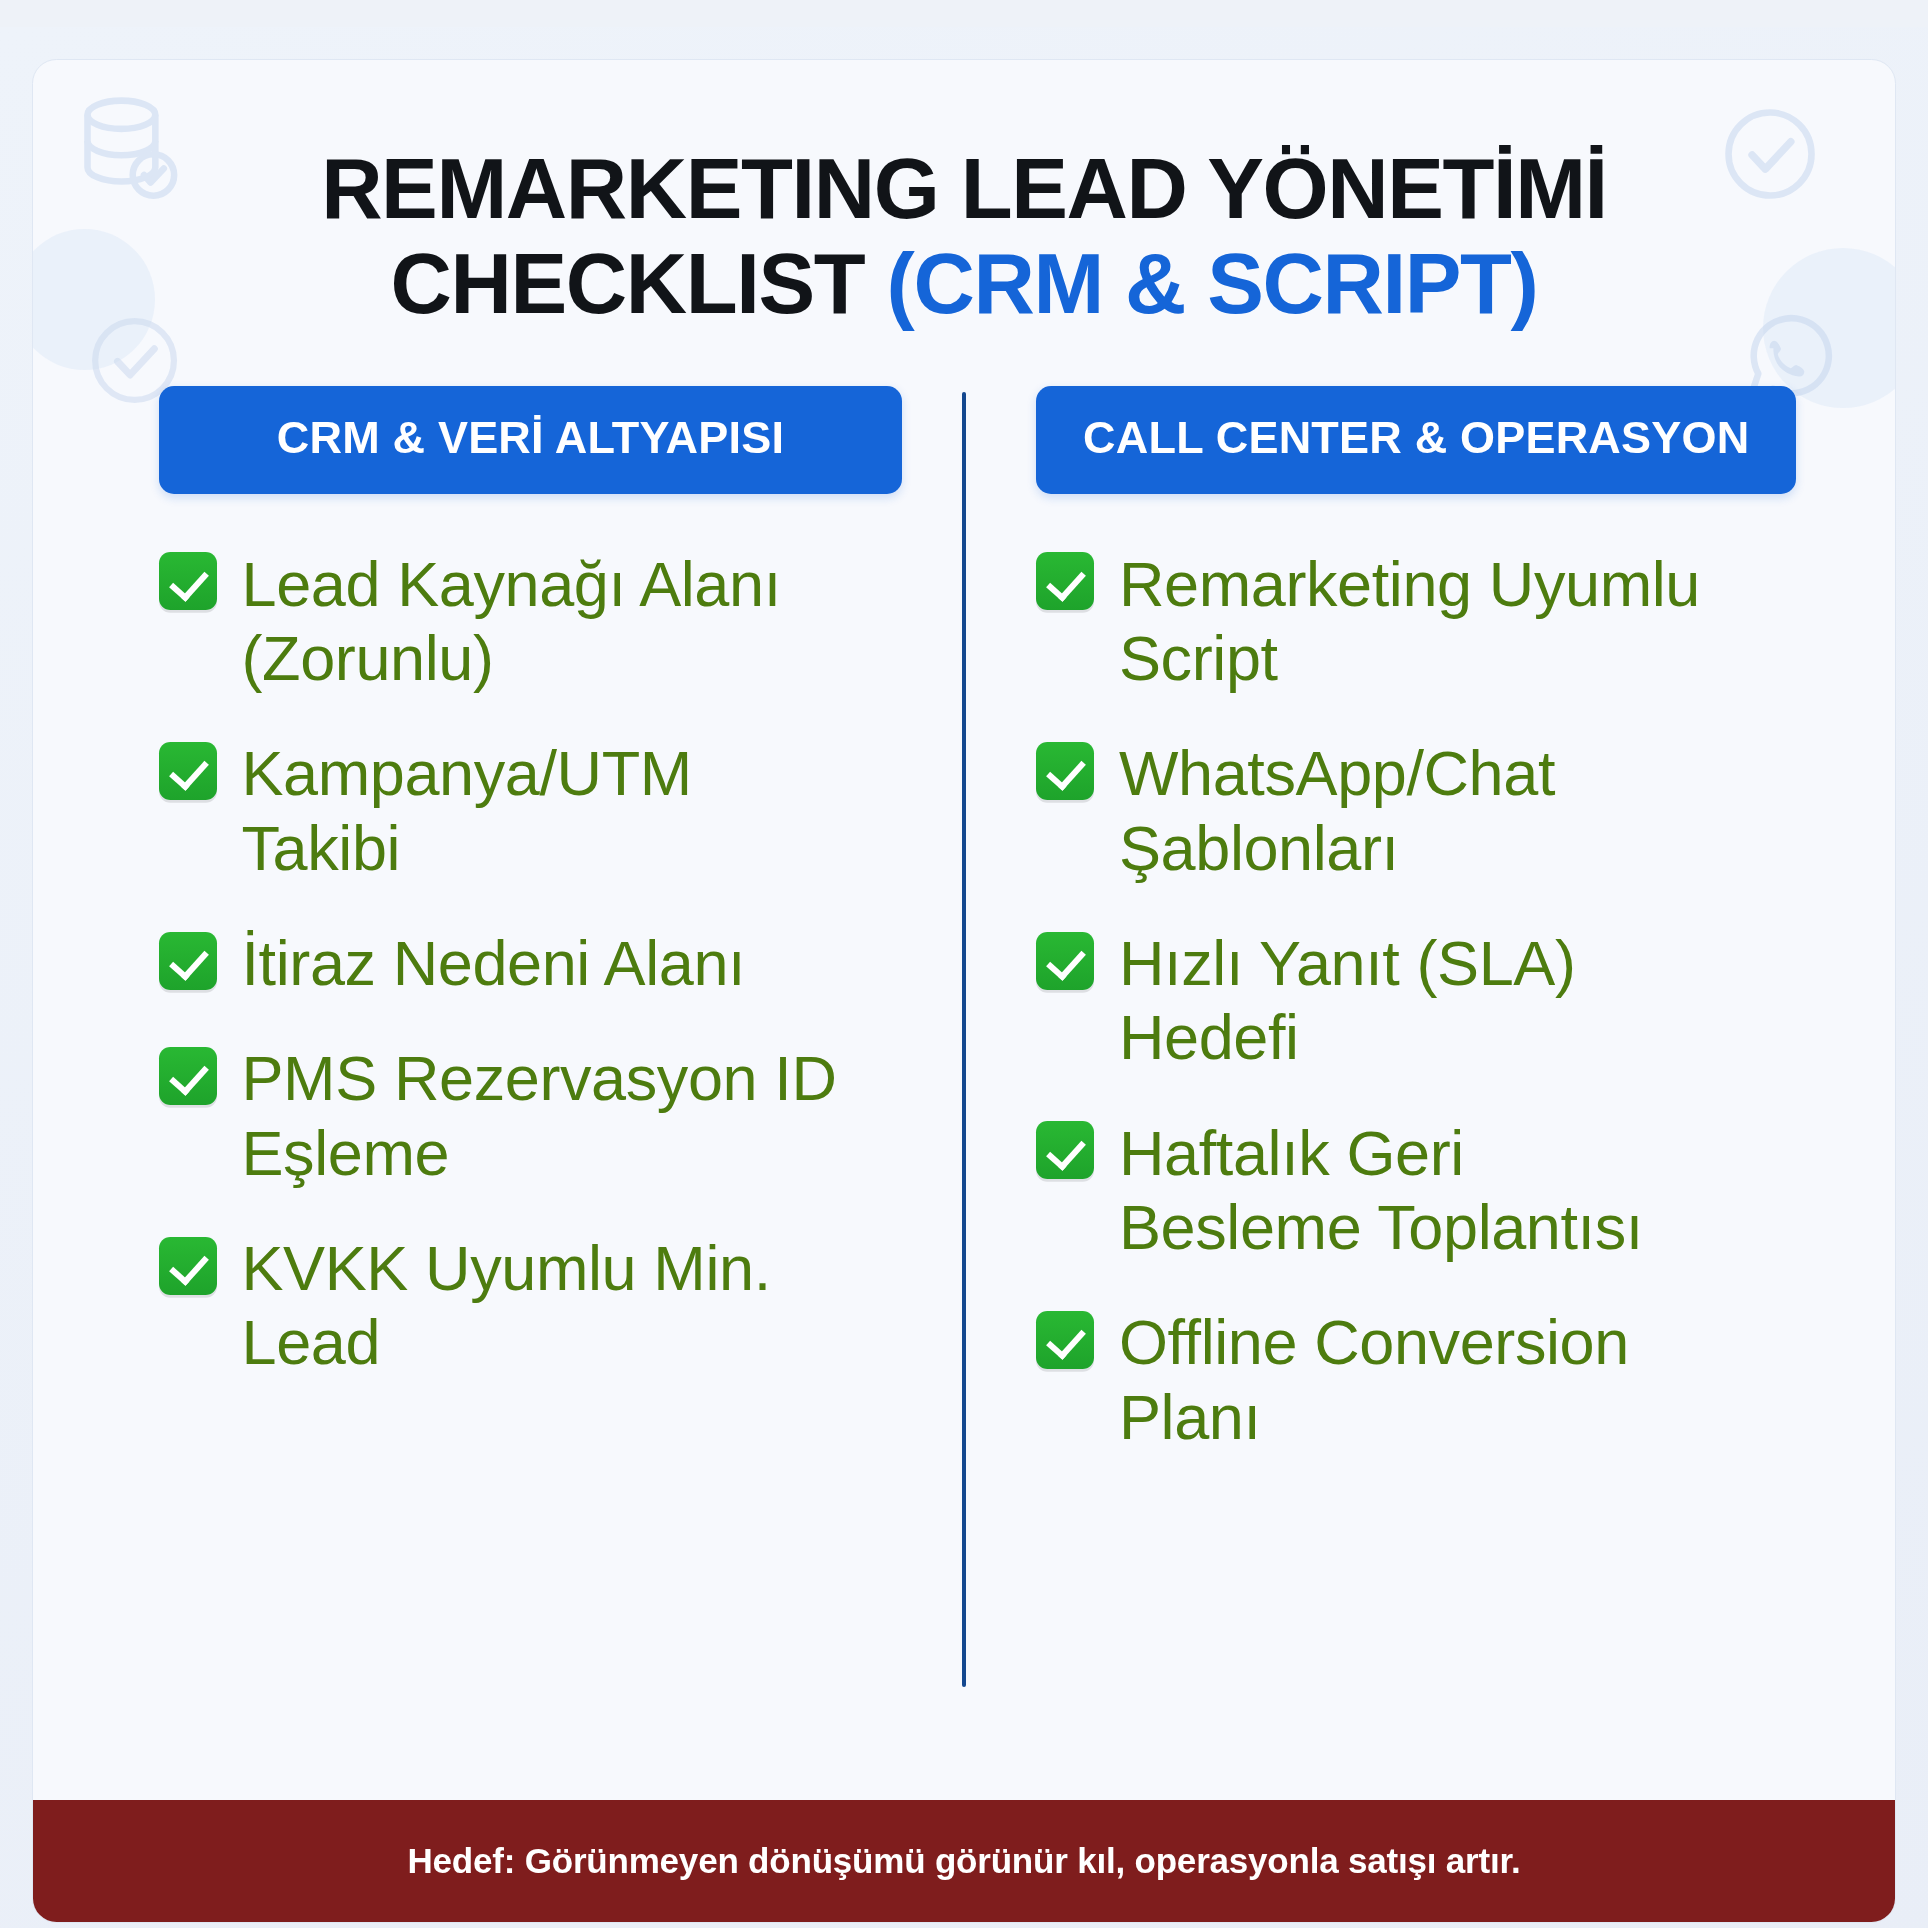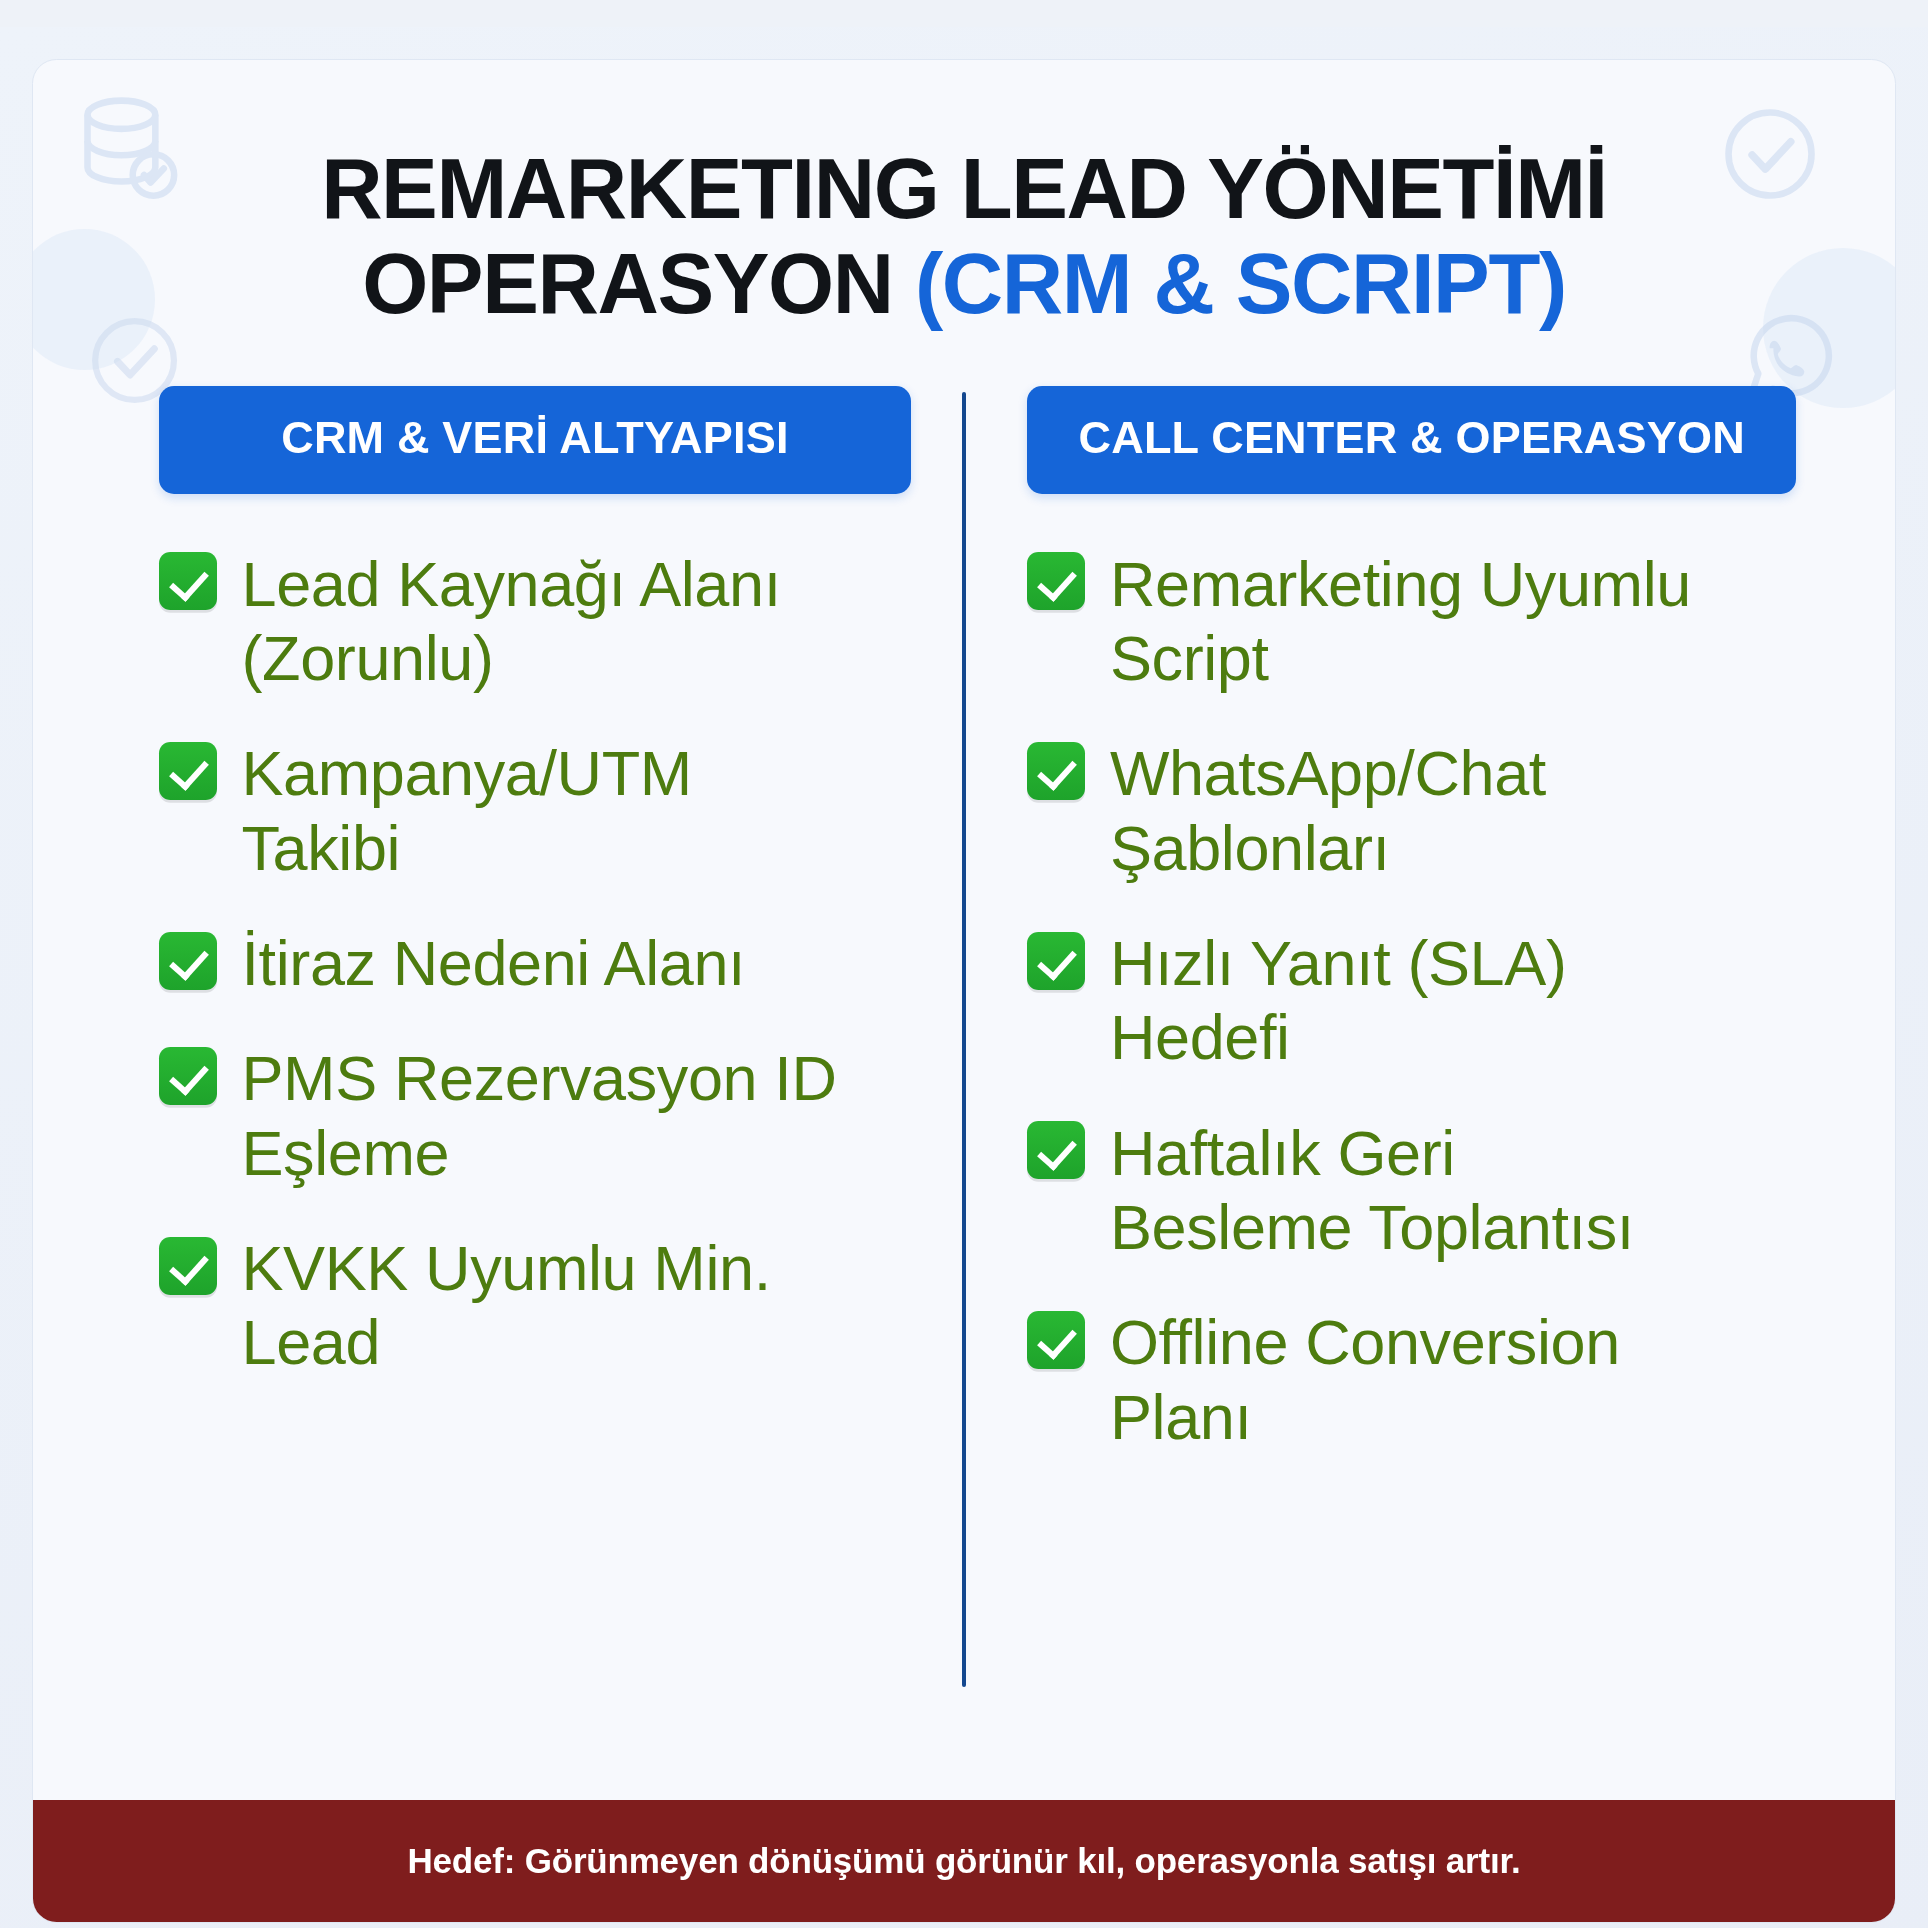--- a/index.html
+++ b/index.html
@@ -66,21 +66,21 @@
   }
   .title .accent { color: #1565d8; }
 
   
   .columns {
     position: relative;
     z-index: 3;
     display: flex;
     flex: 1;
     padding: 55px 56px 0 56px;
-    gap: 8px;
+    gap: 17px;
   }
   .col {
     width: 50%;
     padding: 0 22.6px;
   }
   .col-left  { padding-left: 70px;  padding-right: 43px; }
   .col-right { padding-left: 53px;  padding-right: 43px; }
 
   .divider {
     width: 4.7px;
@@ -195,21 +195,21 @@
     <div class="wm wm-wa">
       <svg width="108" height="108" viewBox="0 0 115 115">
         <path d="M20 95l8-24a40 40 0 1 1 16 16z" fill="none" stroke="#c7d7ef" stroke-width="7" stroke-linejoin="round"></path>
         <path d="M44 44c0 18 12 28 27 30 4 .5 6-2 6-5s-5-6-8-7-5 4-7 3c-6-3-11-8-13-14-1-2 4-4 3-7s-4-8-7-8-5 3-5 8z" fill="#c7d7ef"></path>
       </svg>
     </div>
 
     <div class="title-wrap">
       <h1 class="title">
         <span>REMARKETING LEAD YÖNETİMİ</span><br>
-        <span>OPERASYON </span><span class="accent">(CRM &amp; SCRIPT)</span>
+        <span>CHECKLIST </span><span class="accent">(CRM &amp; SCRIPT)</span>
       </h1>
     </div>
 
     <div class="columns">
 
       <div class="col col-left">
         <div class="col-header">CRM &amp; VERİ ALTYAPISI</div>
         <div class="list">
 
           <div class="item">

